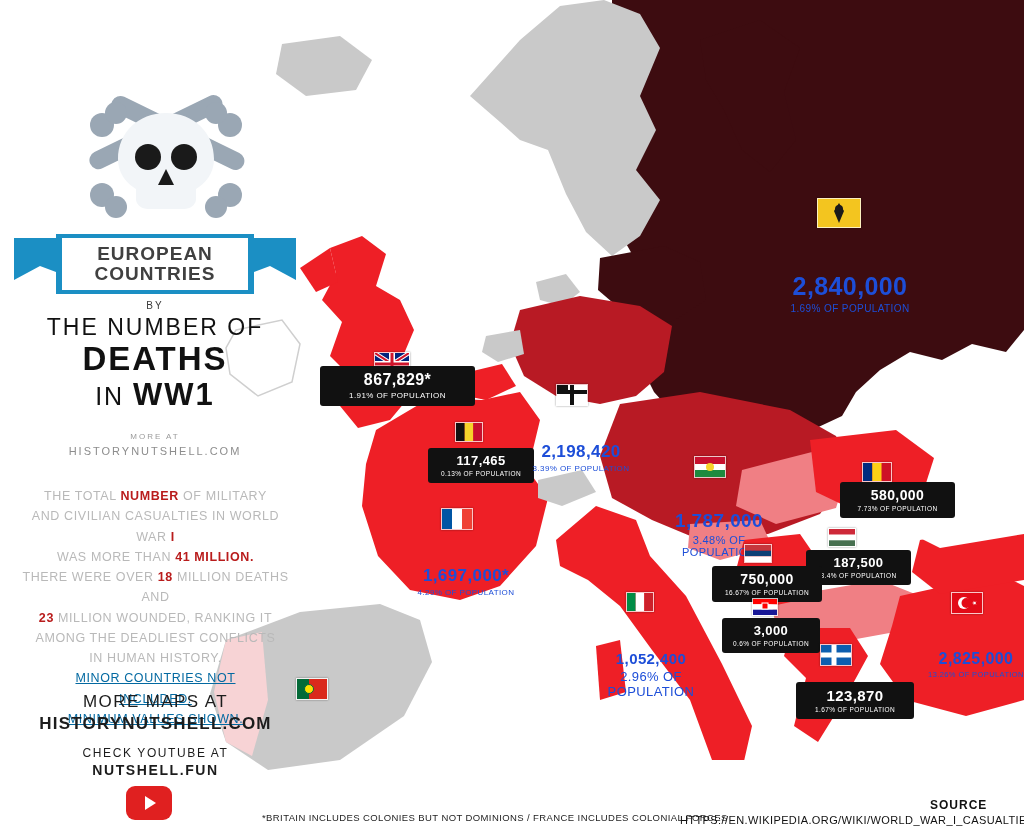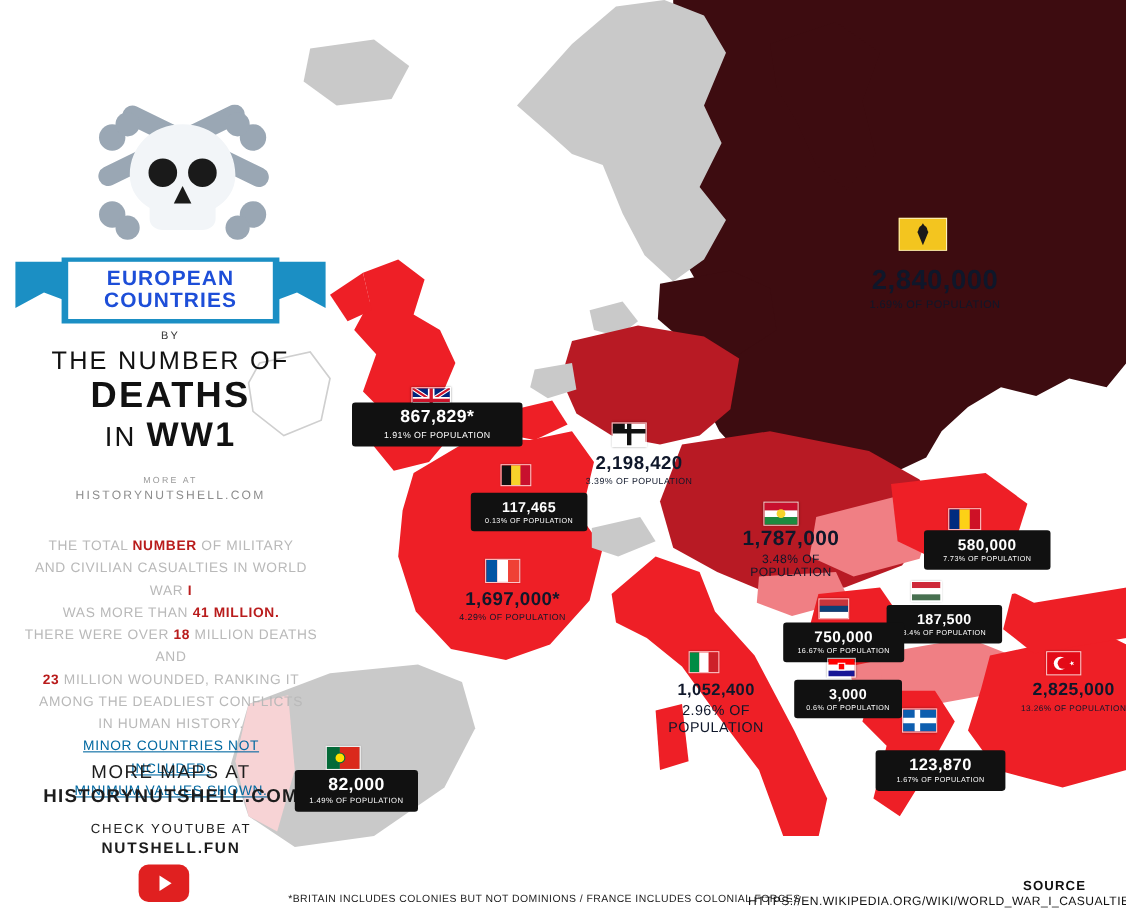--- a/index.html
+++ b/index.html
@@ -15,21 +15,21 @@
   
   #map{position:absolute;left:0;top:0;width:1024px;height:835px;}
   #map svg{display:block;}
 
   
   .skull-wrap{position:absolute;left:86px;top:95px;width:160px;height:130px;}
   .ribbon{position:absolute;left:10px;top:232px;width:290px;height:64px;}
   .ribbon-text{
     position:absolute;left:52px;top:6px;width:186px;height:52px;
     display:flex;flex-direction:column;align-items:center;justify-content:center;
-    font-weight:bold;letter-spacing:1px;color:#1d4ed8;line-height:1.05;
+    font-weight:bold;letter-spacing:1px;color:#404040;line-height:1.05;
   }
   .ribbon-text .l1{font-size:19px;}
   .ribbon-text .l2{font-size:19px;}
   .by{
     position:absolute;left:10px;top:300px;width:290px;text-align:center;
     font-size:10px;letter-spacing:2px;color:#3a3a3a;
   }
   .title{
     position:absolute;left:10px;top:315px;width:290px;text-align:center;color:#111;
     line-height:1.12;
@@ -65,21 +65,21 @@
   .ytlogo{
     position:absolute;left:126px;top:786px;width:46px;height:34px;border-radius:9px;background:#e02020;
     display:flex;align-items:center;justify-content:center;
   }
   .ytlogo .tri{width:0;height:0;border-left:11px solid #fff;border-top:7px solid transparent;border-bottom:7px solid transparent;margin-left:3px;}
 
   
   .lbl{position:absolute;background:#111111;color:#ffffff;border-radius:3px;text-align:center;padding:5px 10px 6px 10px;}
   .lbl .num{font-weight:bold;letter-spacing:0.4px;}
   .lbl .pct{letter-spacing:0.4px;margin-top:2px;}
-  .lbl.plain{background:transparent;color:#0f172a;}
+  .lbl.plain{background:transparent;color:#1d4ed8;margin-top:31px;}
   .flag{position:absolute;border:1px solid rgba(255,255,255,.75);box-shadow:0 0 2px rgba(0,0,0,.4);}
 
   .footnote{
     position:absolute;left:262px;top:812px;font-size:9.5px;letter-spacing:0.4px;color:#1d1d1d;
   }
   .srcword{position:absolute;left:930px;top:798px;font-size:12px;font-weight:bold;letter-spacing:1px;color:#111;}
   .srcurl{position:absolute;left:680px;top:814px;font-size:11px;letter-spacing:0.4px;color:#111;}
 </style>
 </head>
 <body>
@@ -382,22 +382,18 @@
     <div class="pct" style="font-size:7.5px;">13.26% OF POPULATION</div>
   </div>
 
   <div class="flag" style="left:296px;top:678px;width:30px;height:20px;">
     <svg width="30" height="20" viewBox="0 0 30 20">
         <rect width="12" height="20" fill="#046a38"></rect>
         <rect x="12" width="18" height="20" fill="#da291c"></rect>
         <circle cx="12" cy="10" r="4.5" fill="#ffe000" stroke="#046a38" stroke-width="1"></circle>
       </svg>
   </div>
-  <div class="lbl" style="left:268px;top:700px;width:92px;">
-    <div class="num" style="font-size:16px;">82,000</div>
-    <div class="pct" style="font-size:7px;">1.49% OF POPULATION</div>
-  </div>
 
   <div class="footnote">*BRITAIN INCLUDES COLONIES BUT NOT DOMINIONS / FRANCE INCLUDES COLONIAL FORCES</div>
   <div class="srcword">SOURCE</div>
   <div class="srcurl">HTTPS://EN.WIKIPEDIA.ORG/WIKI/WORLD_WAR_I_CASUALTIES</div>
 
 </div>
 
 </body></html>

